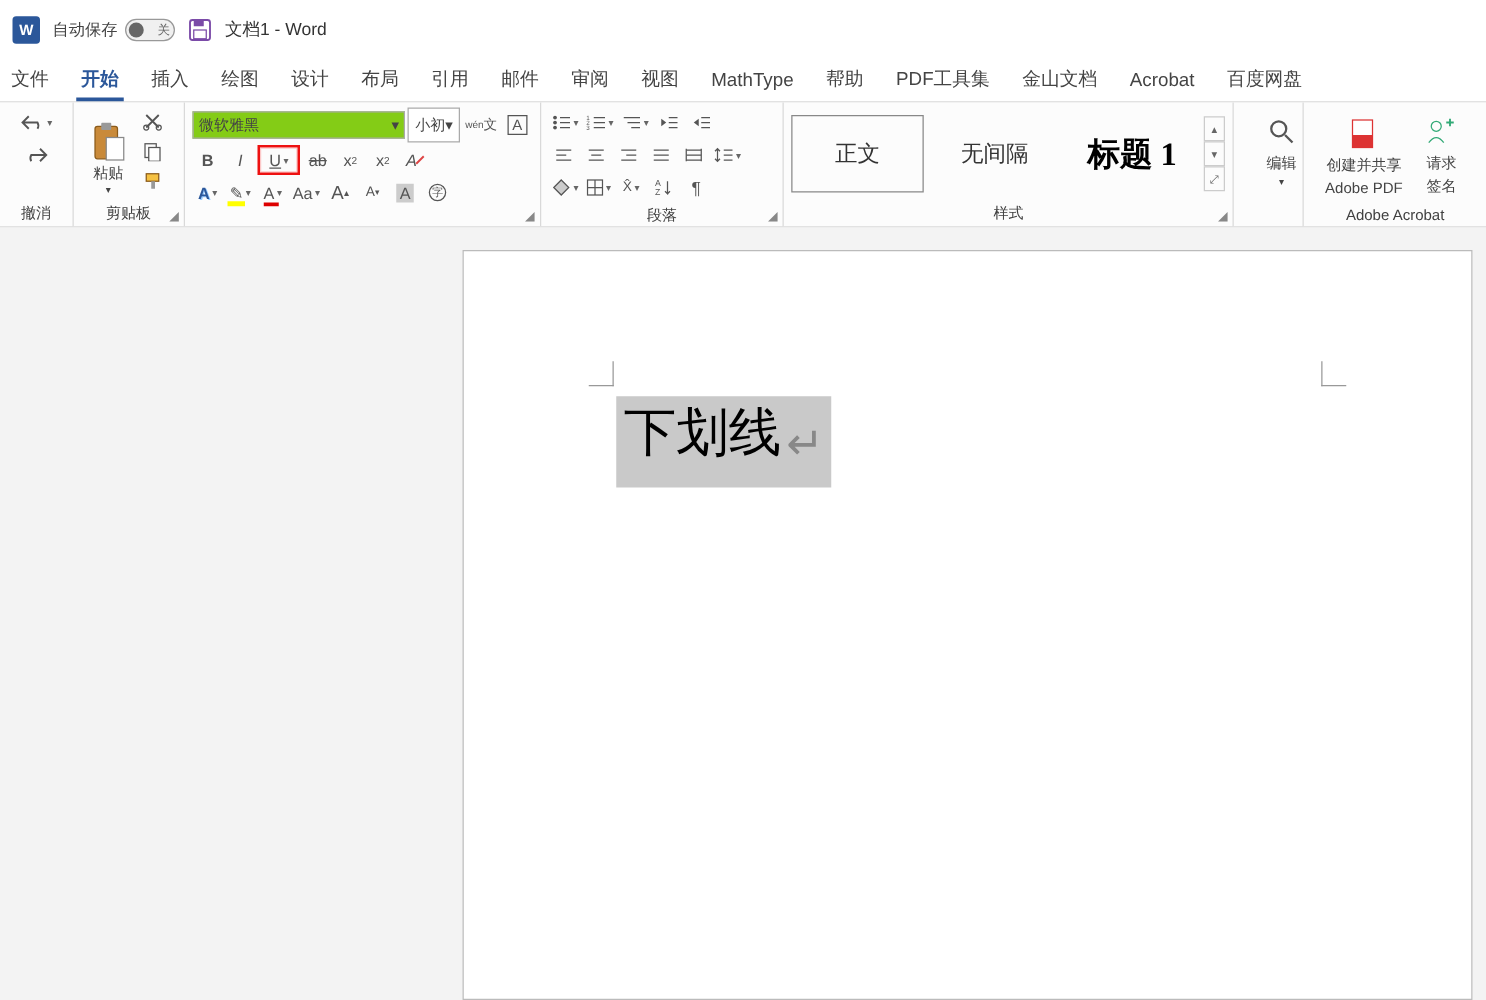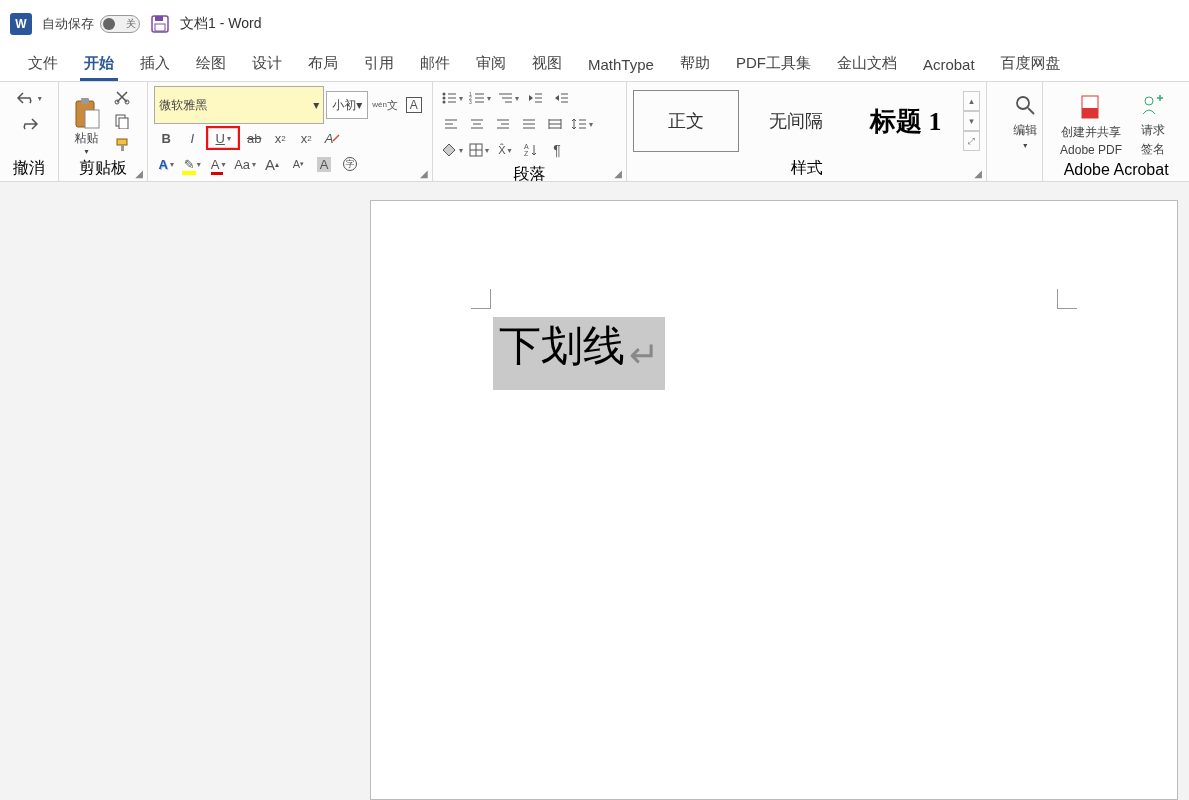--- a/index.html
+++ b/index.html
@@ -11,37 +11,37 @@
 .app-logo { width: 22px; height: 22px; background:#2b579a; border-radius:3px; display:flex; align-items:center; justify-content:center; color:#fff; font-weight:bold; font-size:12px; margin-right:10px; }
 .autosave { display:flex; align-items:center; gap:6px; font-size:13px; color:#444; }
 .toggle { width:40px; height:18px; border:1px solid #999; border-radius:9px; display:flex; align-items:center; justify-content:flex-end; padding:0 3px; font-size:10px; color:#666; position:relative; background:#f0f0f0;}
 .toggle::before { content:""; width:12px; height:12px; background:#666; border-radius:50%; position:absolute; left:2px; top:2px;}
 .save-ic { width:20px; height:20px; margin:0 10px; display:inline-flex; align-items:center; justify-content:center; }
 .doc-title { font-size:14px; color:#333; }
 .searchbox { margin-left:auto; margin-right:180px; width:420px; height:30px; border:1px solid #bbb; border-radius:4px; display:flex; align-items:center; padding:0 10px; gap:8px; color:#888; background:#fcfcfc;}
 .search-ic { width:14px; height:14px; }
 
 
-.tabs { height:34px; background:#fff; display:flex; align-items:flex-end; padding:0 24px; gap:18px; border-bottom:1px solid #d9d9d9; font-size:15px; color:#444;}
+.tabs { height:34px; background:#fff; display:flex; align-items:flex-end; padding:0 5px; gap:18px; border-bottom:1px solid #d9d9d9; font-size:15px; color:#444;}
 .tab { padding:6px 4px 8px 4px; cursor:default; white-space:nowrap;}
 .tab.active { color:#2b579a; border-bottom:3px solid #2b579a; font-weight:600; padding-bottom:5px;}
 
 
 .ribbon { height:100px; background:#fcfcfc; display:flex; align-items:stretch; border-bottom:1px solid #d9d9d9; position:relative; }
 .group { border-right:1px solid #d9d9d9; padding:4px 6px 2px 6px; display:flex; flex-direction:column; justify-content:space-between; position:relative;}
-.group-label { text-align:center; font-size:16px; color:#000000; padding-top:2px;}
+.group-label { text-align:center; font-size:12px; color:#404040; padding-top:2px;}
 .group-rows { display:flex; flex-direction:column; gap:2px; }
 .dialog-launcher { position:absolute; right:2px; bottom:2px; width:12px; height:12px; font-size:10px; color:#888; display:flex; align-items:center; justify-content:center;}
 .row { display:flex; align-items:center; gap:2px;}
 
 .btn { min-width:24px; height:24px; display:inline-flex; align-items:center; justify-content:center; padding:0 2px; color:#555; font-size:13px;}
 .btn .caret { font-size:8px; margin-left:2px; color:#666;}
 .btn svg { display:block; }
 
-.font-box { width:170px; height:38px; border:1px solid #aaa; background:#fef9c3; font-size:12px; display:flex; align-items:center; justify-content:space-between; padding:0 4px;}
+.font-box { width:170px; height:22px; border:1px solid #aaa; background:#84cc16; font-size:12px; display:flex; align-items:center; justify-content:space-between; padding:0 4px;}
 .size-box { width:42px; height:28px; border:1px solid #aaa; background:#fff; font-size:12px; display:flex; align-items:center; justify-content:center; padding:0 4px;}
 
 
 .hl-red { border:2px solid #e11; box-shadow:0 0 0 1px rgba(255,0,0,.2) inset;}
 
 
 .styles-gallery { display:flex; align-items:center; gap:4px; flex:1; }
 .style-card { width:108px; height:62px; border:1px solid transparent; display:flex; align-items:center; justify-content:center; font-size:18px; color:#333; }
 .style-card.selected { border:1px solid #888; }
 .style-heading { font-family:"SimSun","宋体",serif; font-size:26px; font-weight:bold; color:#000; }

